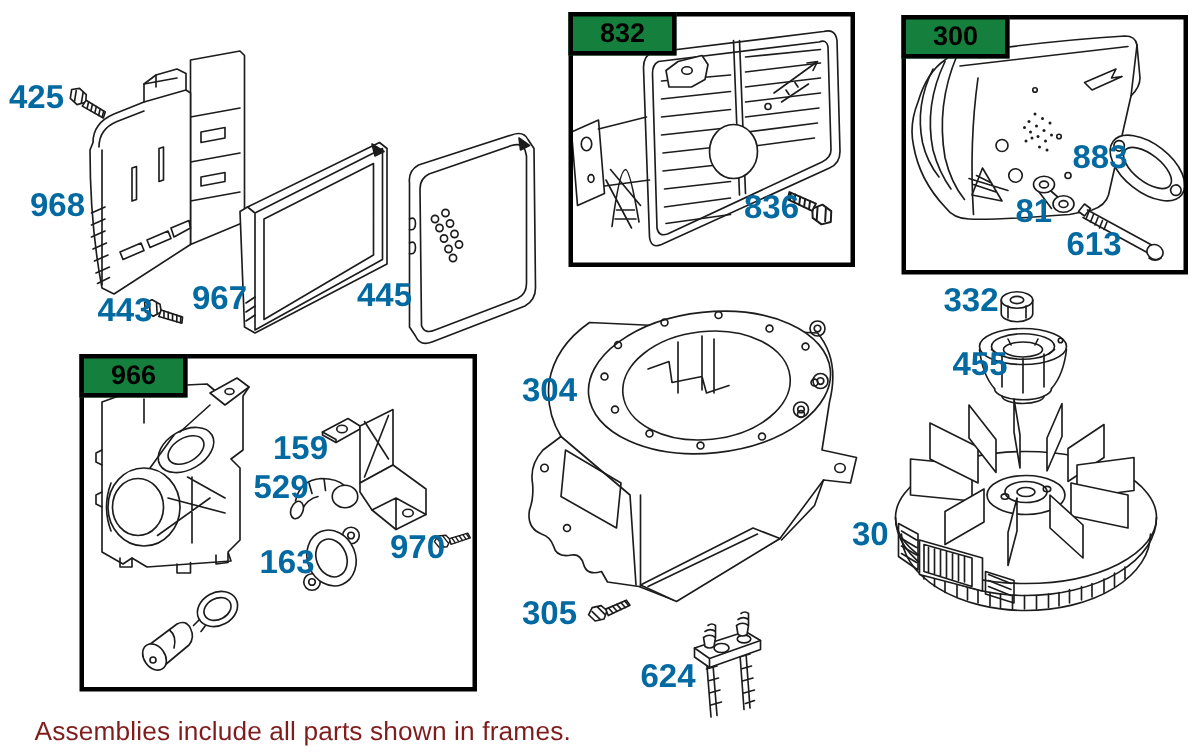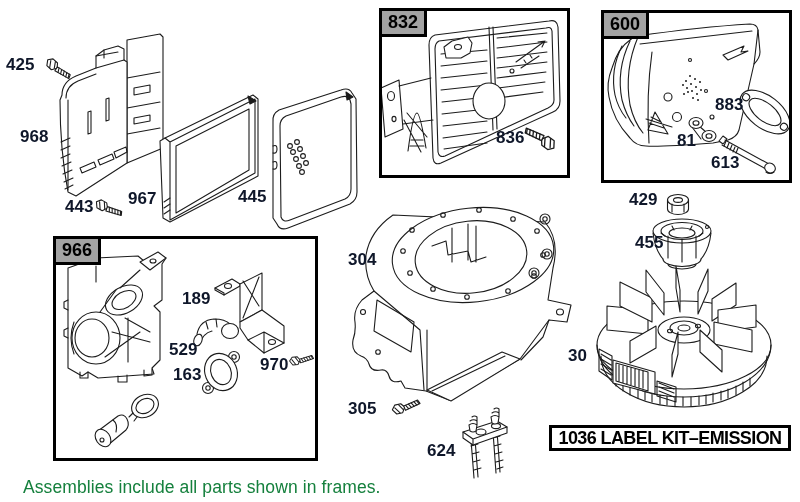--- a/index.html
+++ b/index.html
@@ -3,34 +3,34 @@
 <meta charset="utf-8">
 <style>
   html,body{margin:0;padding:0;background:#fff;}
   #stage{
     position:relative;width:800px;height:502px;background:#ffffff;overflow:hidden;
     font-family:"Liberation Sans","DejaVu Sans",sans-serif;color:#000;
   }
   #stage svg.art{position:absolute;left:0;top:0;}
   .frame{position:absolute;border:3px solid #000;background:transparent;}
   .frame-tag{
-    position:absolute;left:-3px;top:-3px;border:3px solid #000;background:#a3a3a3;
-    font-weight:bold;font-size:18px;line-height:23px;padding:0 6px;letter-spacing:0;
+    position:absolute;left:-3px;top:-3px;border:3px solid #000;background:#15803d;
+    font-weight:bold;font-size:18px;line-height:23px;padding:0 18px;letter-spacing:0;
   }
   .plabel{
-    position:absolute;font-weight:bold;font-size:17px;line-height:18px;
-    white-space:nowrap;color:#0f172a;
+    position:absolute;font-weight:bold;font-size:22px;line-height:18px;
+    white-space:nowrap;color:#0369a1;
   }
   .kitbox{
     position:absolute;left:549px;top:425px;width:236px;height:20px;border:3px solid #000;
     background:#fff;font-weight:bold;font-size:18px;line-height:20px;text-align:center;
     letter-spacing:-0.6px;white-space:nowrap;
   }
   .caption{
-    position:absolute;left:23px;top:477px;font-size:17.5px;letter-spacing:0.1px;color:#15803d;
+    position:absolute;left:23px;top:477px;font-size:17.5px;letter-spacing:0.1px;color:#7f1d1d;
   }
 </style>
 </head>
 <body>
 
 <div id="stage">
 
 <svg class="art" width="800" height="502" viewBox="0 0 800 502">
 <defs>
   <g id="screw">
@@ -293,43 +293,42 @@
   <use href="#screw" transform="translate(102,207) rotate(20)"></use>
   <use href="#screw" transform="translate(296,362) rotate(-15) scale(0.85)"></use>
   <use href="#screw" transform="translate(400,410) rotate(-22)"></use>
 </g>
 </svg>
 
 <div class="frame" style="left:379px;top:8px;width:185px;height:164px;">
   <div class="frame-tag">832</div>
 </div>
 <div class="frame" style="left:601px;top:10px;width:185px;height:167px;">
-  <div class="frame-tag">600</div>
+  <div class="frame-tag">300</div>
 </div>
 <div class="frame" style="left:53px;top:236px;width:259px;height:219px;">
   <div class="frame-tag">966</div>
 </div>
 
 <div class="plabel" style="left:6px;top:56px;">425</div>
 <div class="plabel" style="left:20px;top:128px;">968</div>
 <div class="plabel" style="left:128px;top:190px;">967</div>
 <div class="plabel" style="left:65px;top:198px;">443</div>
 <div class="plabel" style="left:238px;top:188px;">445</div>
 <div class="plabel" style="left:496px;top:129px;">836</div>
 <div class="plabel" style="left:715px;top:96px;">883</div>
 <div class="plabel" style="left:677px;top:132px;">81</div>
 <div class="plabel" style="left:711px;top:154px;">613</div>
-<div class="plabel" style="left:629px;top:191px;">429</div>
+<div class="plabel" style="left:629px;top:191px;">332</div>
 <div class="plabel" style="left:615px;top:234px;margin-left:20px;">455</div>
 <div class="plabel" style="left:348px;top:251px;">304</div>
 <div class="plabel" style="left:568px;top:347px;">30</div>
 <div class="plabel" style="left:348px;top:400px;">305</div>
 <div class="plabel" style="left:427px;top:442px;">624</div>
-<div class="plabel" style="left:182px;top:290px;">189</div>
-<div class="plabel" style="left:169px;top:341px;">529</div>
+<div class="plabel" style="left:182px;top:290px;">159</div>
+<div class="plabel" style="left:169px;top:316px;">529</div>
 <div class="plabel" style="left:173px;top:366px;">163</div>
 <div class="plabel" style="left:260px;top:356px;">970</div>
 
-<div class="kitbox">1036 LABEL KIT–EMISSION</div>
 
 <div class="caption">Assemblies include all parts shown in frames.</div>
 
 </div>
 
 </body></html>

